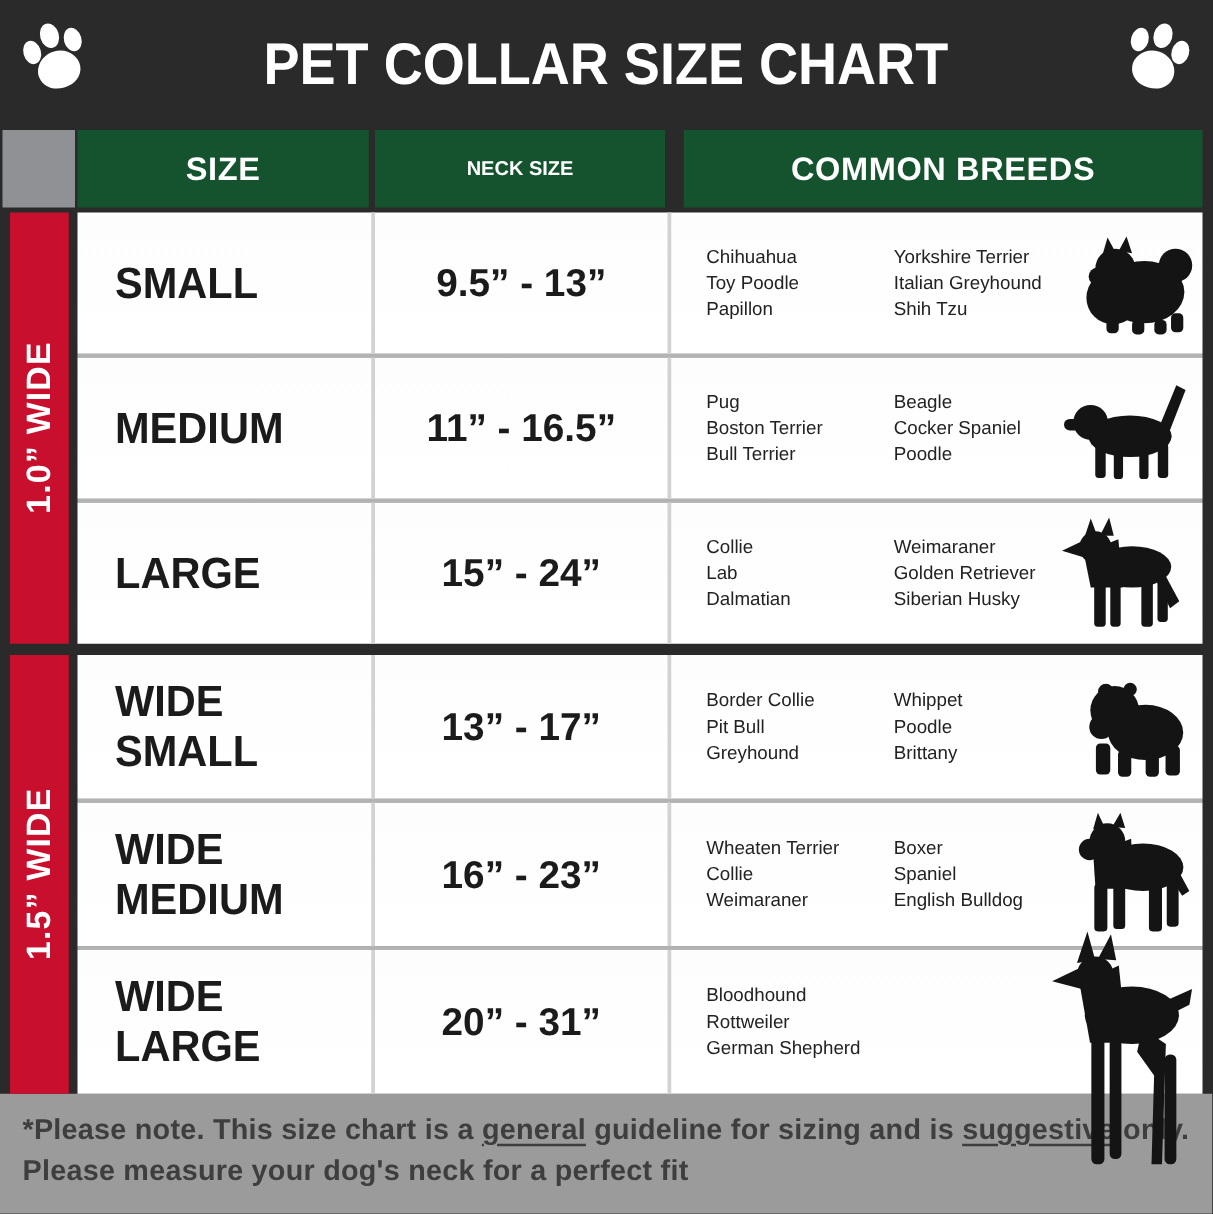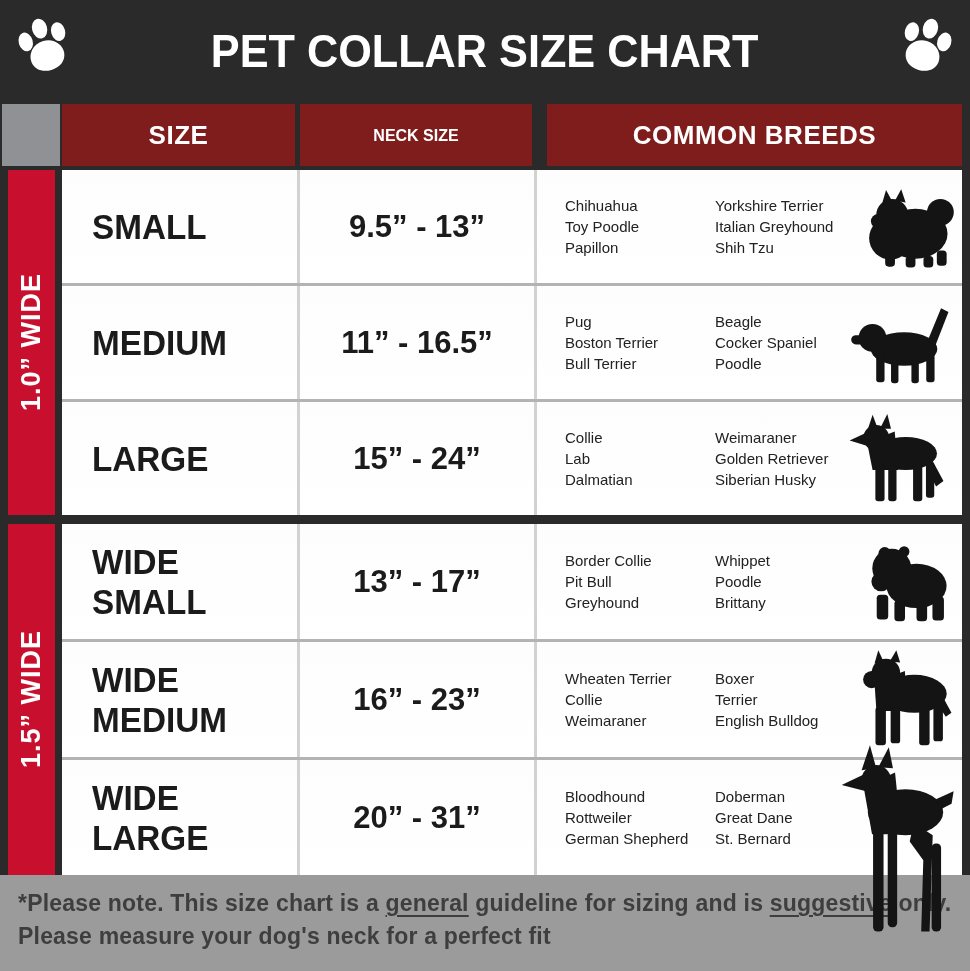--- a/index.html
+++ b/index.html
@@ -24,21 +24,21 @@
     white-space:nowrap;
   }
   .paw { position:absolute; top:13px; }
   .paw.left  { left:14px; }
   .paw.right { right:14px; transform:scaleX(-1); }
 
   
   .hdr-row { display:flex; margin-top:4px; height:62px; }
   .corner { width:58px; margin-left:2px; background:#8f9194; }
   .hcell {
-    background:#7f1d1d; color:#fff; display:flex; flex-direction:column;
+    background:#14532d; color:#fff; display:flex; flex-direction:column;
     align-items:center; justify-content:center; text-align:center;
   }
   .hcell .h-main { font-size:26px; font-weight:bold; letter-spacing:0.5px; }
   .hcell .h-small { font-size:16px; font-weight:bold; margin-bottom:-2px; }
   .hc-size   { width:233px; margin-left:2px; }
   .hc-length { width:232px; margin-left:5px; }
   .hc-breeds { flex:1; margin-left:15px; margin-right:8px; }
 
   
   .section { display:flex; margin-top:4px; }
@@ -314,21 +314,21 @@
           <span class="range-label">16” - 23”</span>
         </div>
         <div class="cell-breeds">
           <div class="bcol c1">
             <div>Wheaten Terrier</div>
             <div>Collie</div>
             <div>Weimaraner</div>
           </div>
           <div class="bcol c2">
             <div>Boxer</div>
-            <div>Terrier</div>
+            <div>Spaniel</div>
             <div>English Bulldog</div>
           </div>
           <span class="dogbox">
             <svg viewBox="0 0 120 105" width="114" height="100">
               <g fill="#141414">
                 <polygon points="30,14 34,0 40,13"></polygon>
                 <polygon points="46,12 53,0 57,13"></polygon>
                 <circle cx="42" cy="24" r="15"></circle>
                 <circle cx="27" cy="31" r="9"></circle>
                 <polygon points="30,34 62,22 64,64 32,64"></polygon>
@@ -352,25 +352,20 @@
         </div>
         <div class="cell-range">
           <span class="range-label">20” - 31”</span>
         </div>
         <div class="cell-breeds">
           <div class="bcol c1">
             <div>Bloodhound</div>
             <div>Rottweiler</div>
             <div>German Shepherd</div>
           </div>
-          <div class="bcol c2">
-            <div>Doberman</div>
-            <div>Great Dane</div>
-            <div>St. Bernard</div>
-          </div>
           <span class="dogbox doberman">
             <svg viewBox="0 0 130 185" width="136" height="194">
               <g fill="#141414">
                 <polygon points="34,24 42,0 48,22"></polygon>
                 <polygon points="50,21 60,2 64,22"></polygon>
                 <circle cx="48" cy="33" r="14"></circle>
                 <polygon points="15,38 40,26 42,45"></polygon>
                 <polygon points="36,40 66,26 72,85 44,85"></polygon>
                 <ellipse cx="76" cy="64" rx="36" ry="22"></ellipse>
                 <polygon points="104,52 122,44 120,56 104,64"></polygon>

